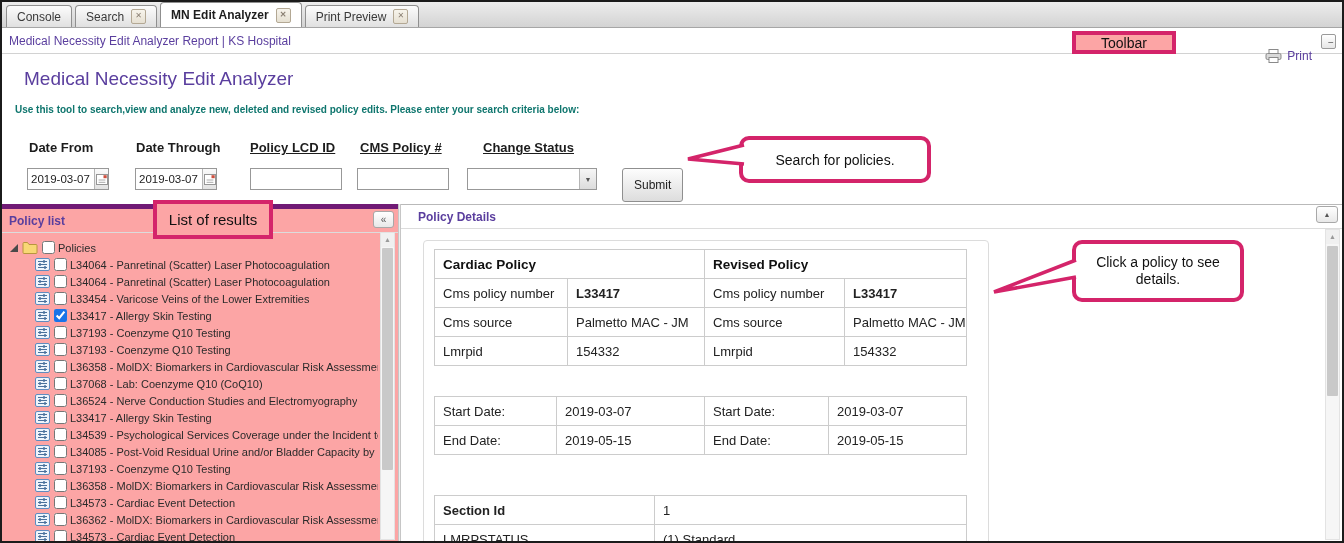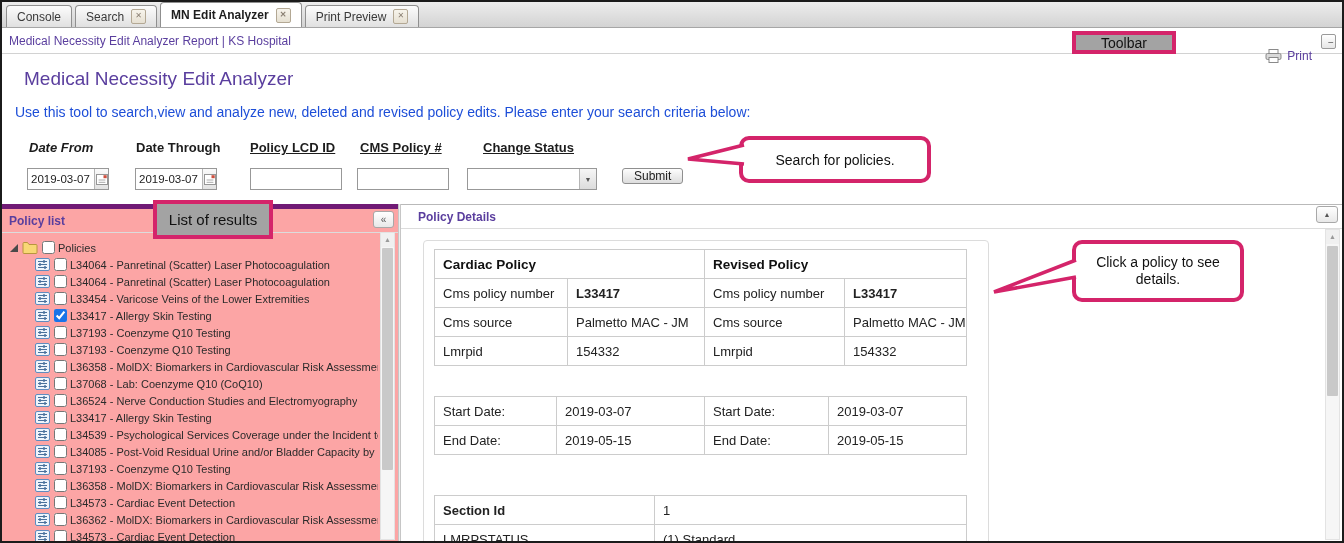--- a/index.html
+++ b/index.html
@@ -13,39 +13,39 @@
 
   
   .crumbbar{position:absolute;left:0;top:26px;right:0;height:26px;background:#fff;border-bottom:1px solid #d2d2d2;box-sizing:border-box;}
   .breadcrumb{position:absolute;left:7px;top:6px;font-size:12px;color:#5a3e9e;}
   .printwrap{position:absolute;right:30px;top:21px;display:flex;align-items:center;gap:5px;}
   .print-label{font-size:12px;color:#5a3e9e;}
   .minbtn{position:absolute;right:6px;top:6px;width:15px;height:15px;border:1px solid #9a9a9a;border-radius:2px;background:linear-gradient(#ffffff,#e6e6e6);font-size:10px;line-height:13px;text-align:center;color:#555;box-sizing:border-box;}
 
   
   .page-title{position:absolute;left:22px;top:66px;font-size:19px;color:#5a3e9e;}
-  .intro{position:absolute;left:13px;top:102px;font-size:14px;color:#1d4ed8;}
+  .intro{position:absolute;left:13px;top:102px;font-size:10px;color:#0f766e;font-weight:bold;}
 
   
   .field-label{position:absolute;top:138px;font-size:13px;font-weight:bold;color:#1c1c1c;white-space:nowrap;}
   .underline{text-decoration:underline;}
-  .fl1{left:27px;font-style:italic;} .fl2{left:134px;} .fl3{left:248px;} .fl4{left:358px;} .fl5{left:481px;}
+  .fl1{left:27px;} .fl2{left:134px;} .fl3{left:248px;} .fl4{left:358px;} .fl5{left:481px;}
   .ctl{position:absolute;top:166px;}
   .datewrap{display:flex;width:82px;height:22px;border:1px solid #989898;background:#fff;box-sizing:border-box;}
   .dateinput{border:none;outline:none;width:60px;font-size:11.5px;padding:0 3px;font-family:"Liberation Sans",sans-serif;color:#222;}
   .calbtn{width:18px;border:none;border-left:1px solid #b5b5b5;background:linear-gradient(#fafafa,#e2e2e2);display:flex;align-items:center;justify-content:center;padding:0;}
   .c1{left:25px;} .c2{left:133px;}
   .textinput{position:absolute;top:166px;height:22px;width:92px;border:1px solid #989898;font-size:12px;padding:0 3px;box-sizing:border-box;font-family:"Liberation Sans",sans-serif;}
   .t1{left:248px;} .t2{left:355px;}
   .selectwrap{position:absolute;left:465px;top:166px;width:130px;height:22px;border:1px solid #989898;background:#fff;box-sizing:border-box;}
   .selbtn{position:absolute;right:0;top:0;bottom:0;width:17px;background:linear-gradient(#f6f6f6,#dcdcdc);border:none;border-left:1px solid #b5b5b5;text-align:center;font-size:7px;color:#555;padding:0;}
-  .submitbtn{position:absolute;left:620px;top:166px;height:16px;padding:0 11px;font-size:12px;border:1px solid #8f8f8f;border-radius:3px;background:linear-gradient(#fdfdfd,#dddddd);color:#1d1d1d;font-family:"Liberation Sans",sans-serif;}
-
-  
-  .callout-box{position:absolute;border:4px solid #d4246a;background:#a3a3a3;display:flex;align-items:center;justify-content:center;color:#111;z-index:30;box-sizing:content-box;}
+  .submitbtn{position:absolute;left:620px;top:166px;height:34px;padding:0 11px;font-size:12px;border:1px solid #8f8f8f;border-radius:3px;background:linear-gradient(#fdfdfd,#dddddd);color:#1d1d1d;font-family:"Liberation Sans",sans-serif;}
+
+  
+  .callout-box{position:absolute;border:4px solid #d4246a;background:#fca5a5;display:flex;align-items:center;justify-content:center;color:#111;z-index:30;box-sizing:content-box;}
   #co-toolbar{left:1070px;top:29px;width:96px;height:15px;font-size:14px;}
   #co-list{left:151px;top:198px;width:112px;height:31px;font-size:15px;}
   .callout-bubble{position:absolute;border:4px solid #d4246a;border-radius:10px;background:#fff;display:flex;align-items:center;justify-content:center;text-align:center;color:#111;z-index:30;box-sizing:content-box;}
   #co-search{left:737px;top:134px;width:184px;height:39px;font-size:14px;}
   #co-details{left:1070px;top:238px;width:164px;height:54px;font-size:14px;line-height:17px;padding:0 4px;box-sizing:border-box;width:172px;height:62px;}
   .arrow-svg{position:absolute;z-index:31;}
   #ar-search{left:684px;top:139px;}
   #ar-details{left:990px;top:250px;}
 
   

